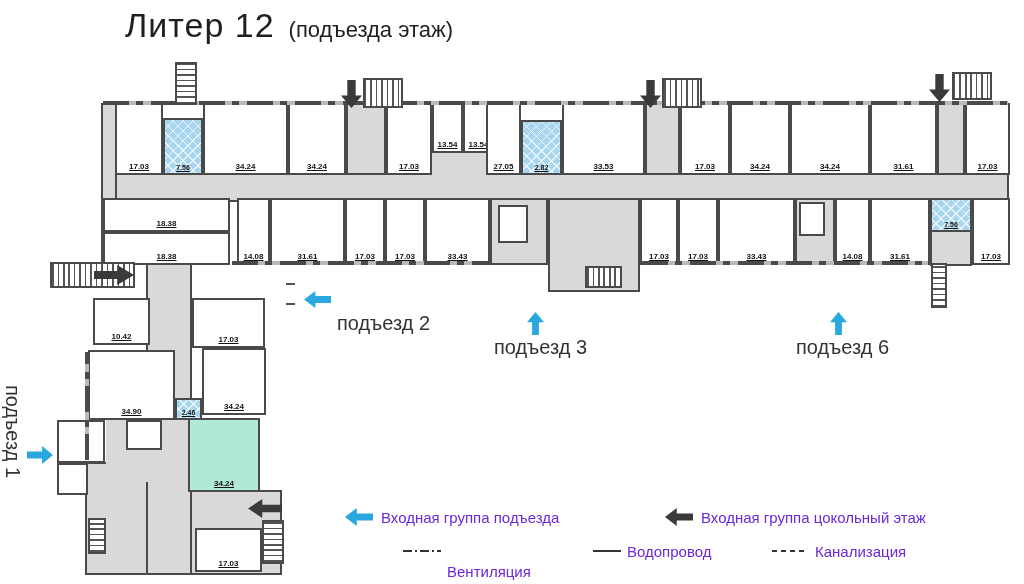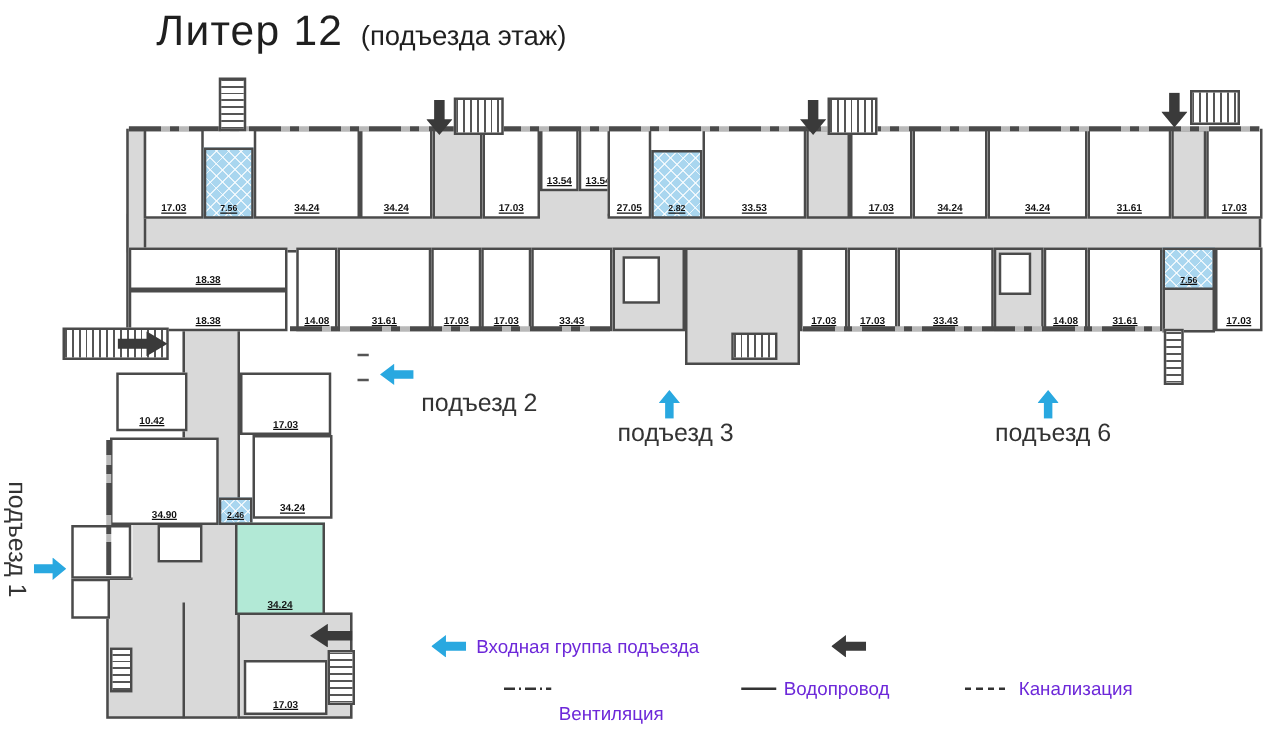--- a/index.html
+++ b/index.html
@@ -217,20 +217,21 @@
   <div class="vent-dash" style="left:286px;top:303px;"></div>
 
   <div class="plabel vert" style="left:24px;top:385px;">подъезд 1</div>
   <div class="plabel" style="left:297px;top:312px;margin-left:40px;">подъезд 2</div>
   <div class="plabel" style="left:494px;top:336px;">подъезд 3</div>
   <div class="plabel" style="left:796px;top:336px;">подъезд 6</div>
 
   <div class="arrow a-cyan arr-l" style="left:345px;top:508px;width:28px;height:18px;"></div>
   <div class="legend-text" style="left:381px;top:509px;">Входная группа подъезда</div>
   <div class="arrow a-dark arr-l" style="left:665px;top:508px;width:28px;height:18px;"></div>
+  <div class="legend-text" style="left:701px;top:509px;">Входная группа цокольный этаж</div>
 
   <div class="leg-line leg-vent" style="left:403px;top:550px;width:38px;"></div>
   <div class="legend-text" style="left:447px;top:543px;margin-top:20px;">Вентиляция</div>
   <div class="leg-line leg-sewer" style="left:593px;top:550px;width:28px;"></div>
   <div class="legend-text" style="left:627px;top:543px;">Водопровод</div>
   <div class="leg-line leg-water" style="left:772px;top:550px;width:34px;"></div>
   <div class="legend-text" style="left:815px;top:543px;">Канализация</div>
 
 </div>
 

